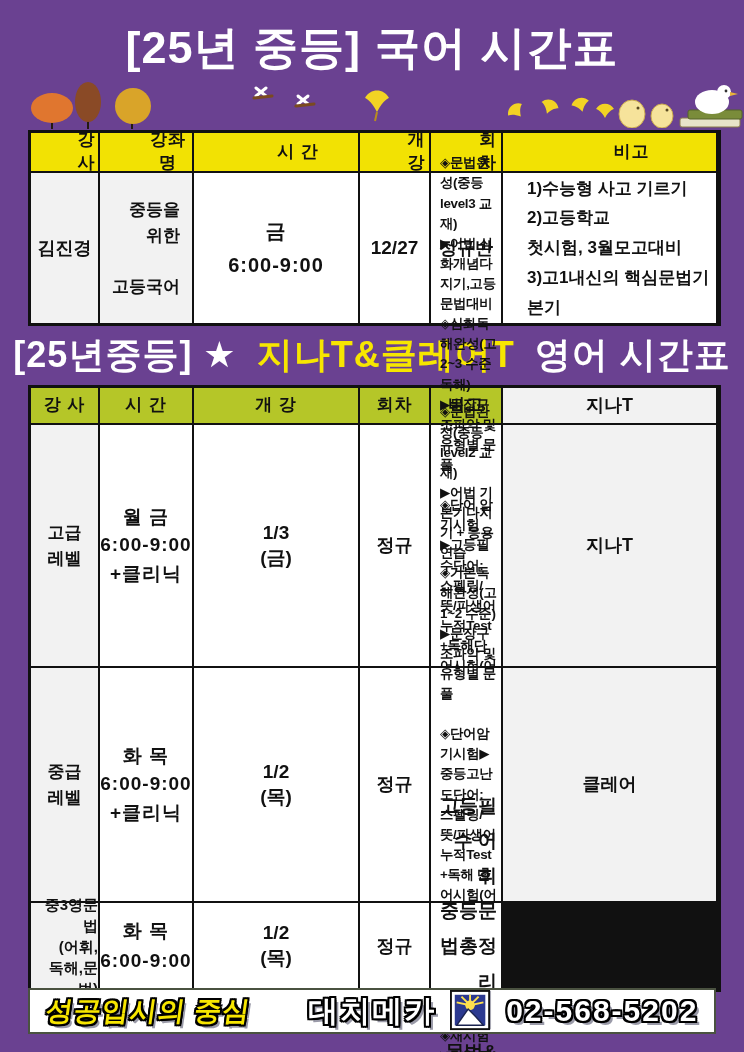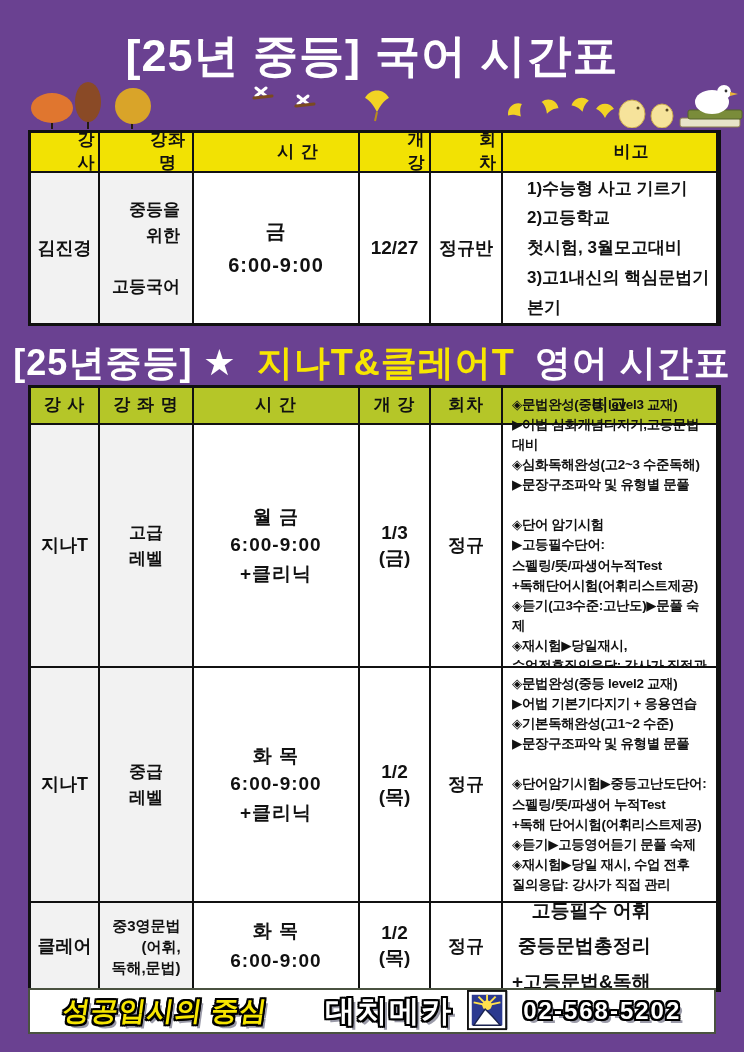--- a/index.html
+++ b/index.html
@@ -3,21 +3,21 @@
 <meta charset="utf-8">
 <style>
   * { margin:0; padding:0; box-sizing:border-box; }
   html,body { width:744px; }
   body { font-family:"Liberation Sans","DejaVu Sans",sans-serif; }
   .poster { position:relative; width:744px; height:1052px; background:#6a4191; overflow:hidden; }
 
   
   .main-title { position:absolute; left:0; width:744px; display:flex; justify-content:center;
     align-items:center; gap:14px; font-weight:800; color:#ffffff; letter-spacing:1px;
-    text-align:center; white-space:nowrap;margin-top:8px; }
+    text-align:center; white-space:nowrap; }
   .title-1 { top:16px; height:64px; font-size:45px; }
   .title-2 { top:330px; height:50px; font-size:36px; gap:20px; }
   .hl { color:#f7e600; }
 
   
   .deco { position:absolute; left:0; top:82px; width:744px; height:48px; }
   .deco svg { position:absolute; bottom:0; }
 
   
   .grid { position:absolute; left:28px; display:grid; background:#111;
@@ -41,21 +41,21 @@
 
   
   .footer-bar { position:absolute; left:28px; top:988px; width:688px; height:46px;
     background:#ffffff; border:2px solid #4a5240; display:flex; align-items:center;
     justify-content:center; gap:14px; }
   .outline { font-weight:800; white-space:nowrap;
     text-shadow:-2px -2px 0 #000, 0 -2px 0 #000, 2px -2px 0 #000, -2px 0 0 #000,
       2px 0 0 #000, -2px 2px 0 #000, 0 2px 0 #000, 2px 2px 0 #000, 4px 4px 0 #9a9aa8; }
   .slogan { color:#f7e600; font-size:27px; transform:skewX(-8deg); letter-spacing:1px; }
   .brand  { color:#ffffff; font-size:30px; letter-spacing:2px;margin-left:44px; }
-  .phone  { color:#ffffff; font-size:24px; letter-spacing:2px; }
+  .phone  { color:#ffffff; font-size:30px; letter-spacing:2px; }
   .logo-box { width:42px; height:42px; flex:0 0 auto; }
 </style>
 </head>
 <body>
 
 <div class="poster">
 
   <div class="main-title title-1">
     <span>[25년 중등]</span>
     <span>국어 시간표</span>
@@ -132,21 +132,20 @@
   </div>
 
   <div class="main-title title-2">
     <span>[25년중등] ★</span>
     <span class="hl">지나T&amp;클레어T</span>
     <span>영어 시간표</span>
   </div>
 
   <div class="grid grid-2">
     <div class="cell hd2">강 사</div>
-    <div class="cell hd2">강 좌 명</div>
     <div class="cell hd2">시 간</div>
     <div class="cell hd2">개 강</div>
     <div class="cell hd2">회차</div>
     <div class="cell hd2">비고</div>
 
     <div class="cell gray teacher">지나T</div>
     <div class="cell gray course">고급
 레벨</div>
     <div class="cell time" style="font-size:19px;line-height:1.5">월 금
 6:00-9:00

